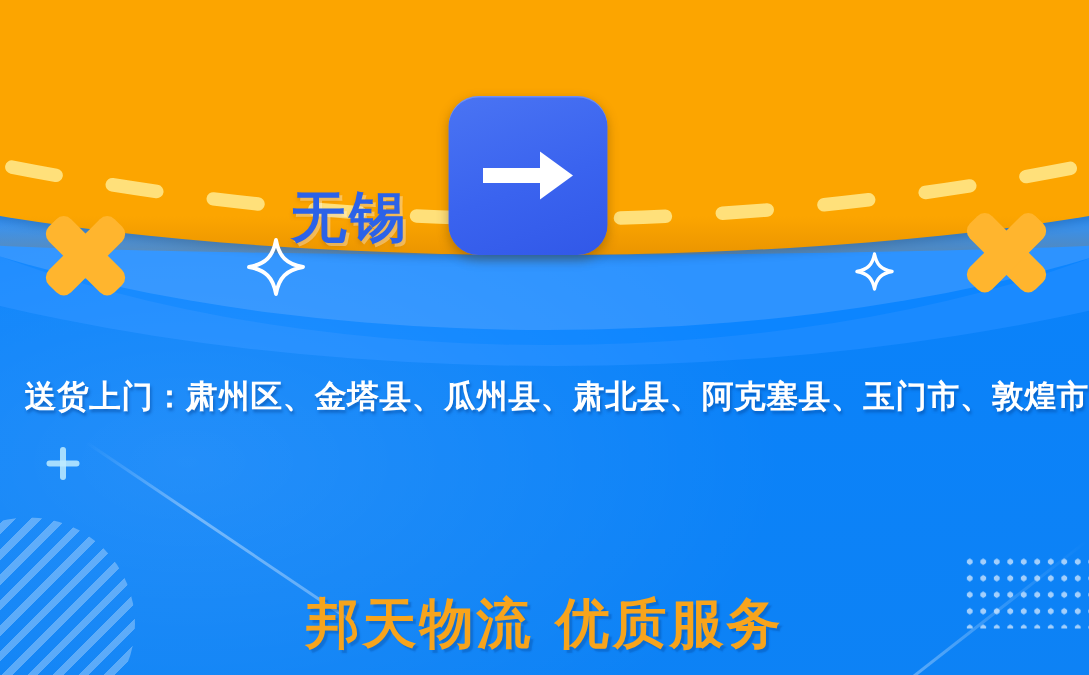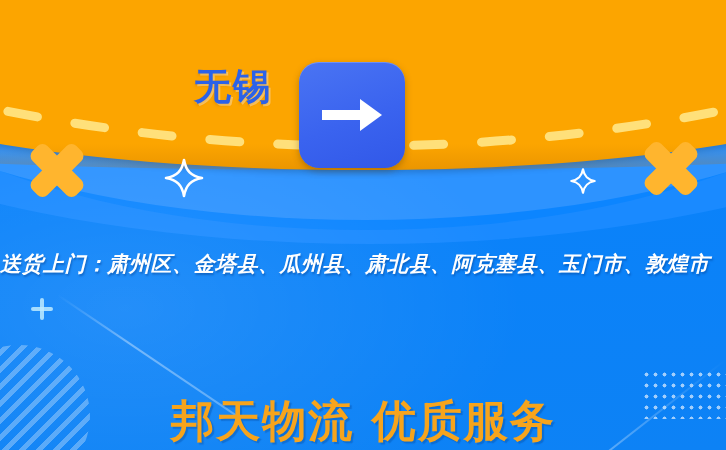--- a/index.html
+++ b/index.html
@@ -107,55 +107,54 @@
   .plus-mark{
     position:absolute;left:31px;top:298px;width:22px;height:22px;
   }
   .plus-mark span{position:absolute;background:rgba(190,235,255,.85);border-radius:2px;}
   .plus-mark .h{left:0;top:9px;width:22px;height:4px;}
   .plus-mark .v{left:9px;top:0;width:4px;height:22px;}
 
   
   .city-row{
     position:absolute;left:0;top:62px;width:599px;height:108px;
-    display:flex;align-items:flex-start;justify-content:center;gap:27px;
+    display:flex;align-items:flex-end;justify-content:center;gap:27px;
   }
   .city{
     font-family:"DejaVu Serif","Liberation Serif",serif;
     font-weight:bold;font-size:37px;letter-spacing:2px;
     color:#2b62e8;
     text-shadow:2px 2px 0 rgba(255,255,255,.35), 0 2px 3px rgba(150,80,0,.25);
     white-space:nowrap;
   }
   .arrow-box{
     width:106px;height:106px;border-radius:20px;
     background:linear-gradient(160deg,#4a74f3 0%,#3a63ef 55%,#3158e8 100%);
     box-shadow:0 3px 7px rgba(80,50,0,.35), inset 0 1px 0 rgba(255,255,255,.22);
     display:flex;align-items:center;justify-content:center;flex:0 0 auto;
   }
   .arrow-box svg{display:block;}
 
   
   .coverage{
     position:absolute;left:0;top:250px;width:726px;
-    text-align:left;
+    text-align:right;
     font-family:"DejaVu Sans","Liberation Sans",sans-serif;
     font-weight:bold;font-size:21px;letter-spacing:.5px;
     color:#ffffff;
     text-shadow:1px 2px 2px rgba(0,60,140,.45);
     white-space:nowrap;
-    font-style:italic;
   }
 
   
   .slogan{
     position:absolute;left:0;top:392px;width:726px;
     text-align:center;
     font-family:"DejaVu Serif","Liberation Serif",serif;
-    font-weight:bold;font-size:44px;letter-spacing:2px;
+    font-weight:bold;font-size:36px;letter-spacing:2px;
     color:#f7a41c;
     text-shadow:2px 2px 1px rgba(0,60,140,.30);
     white-space:nowrap;
   }
 </style>
 </head>
 <body>
 
 <div id="banner">
 

